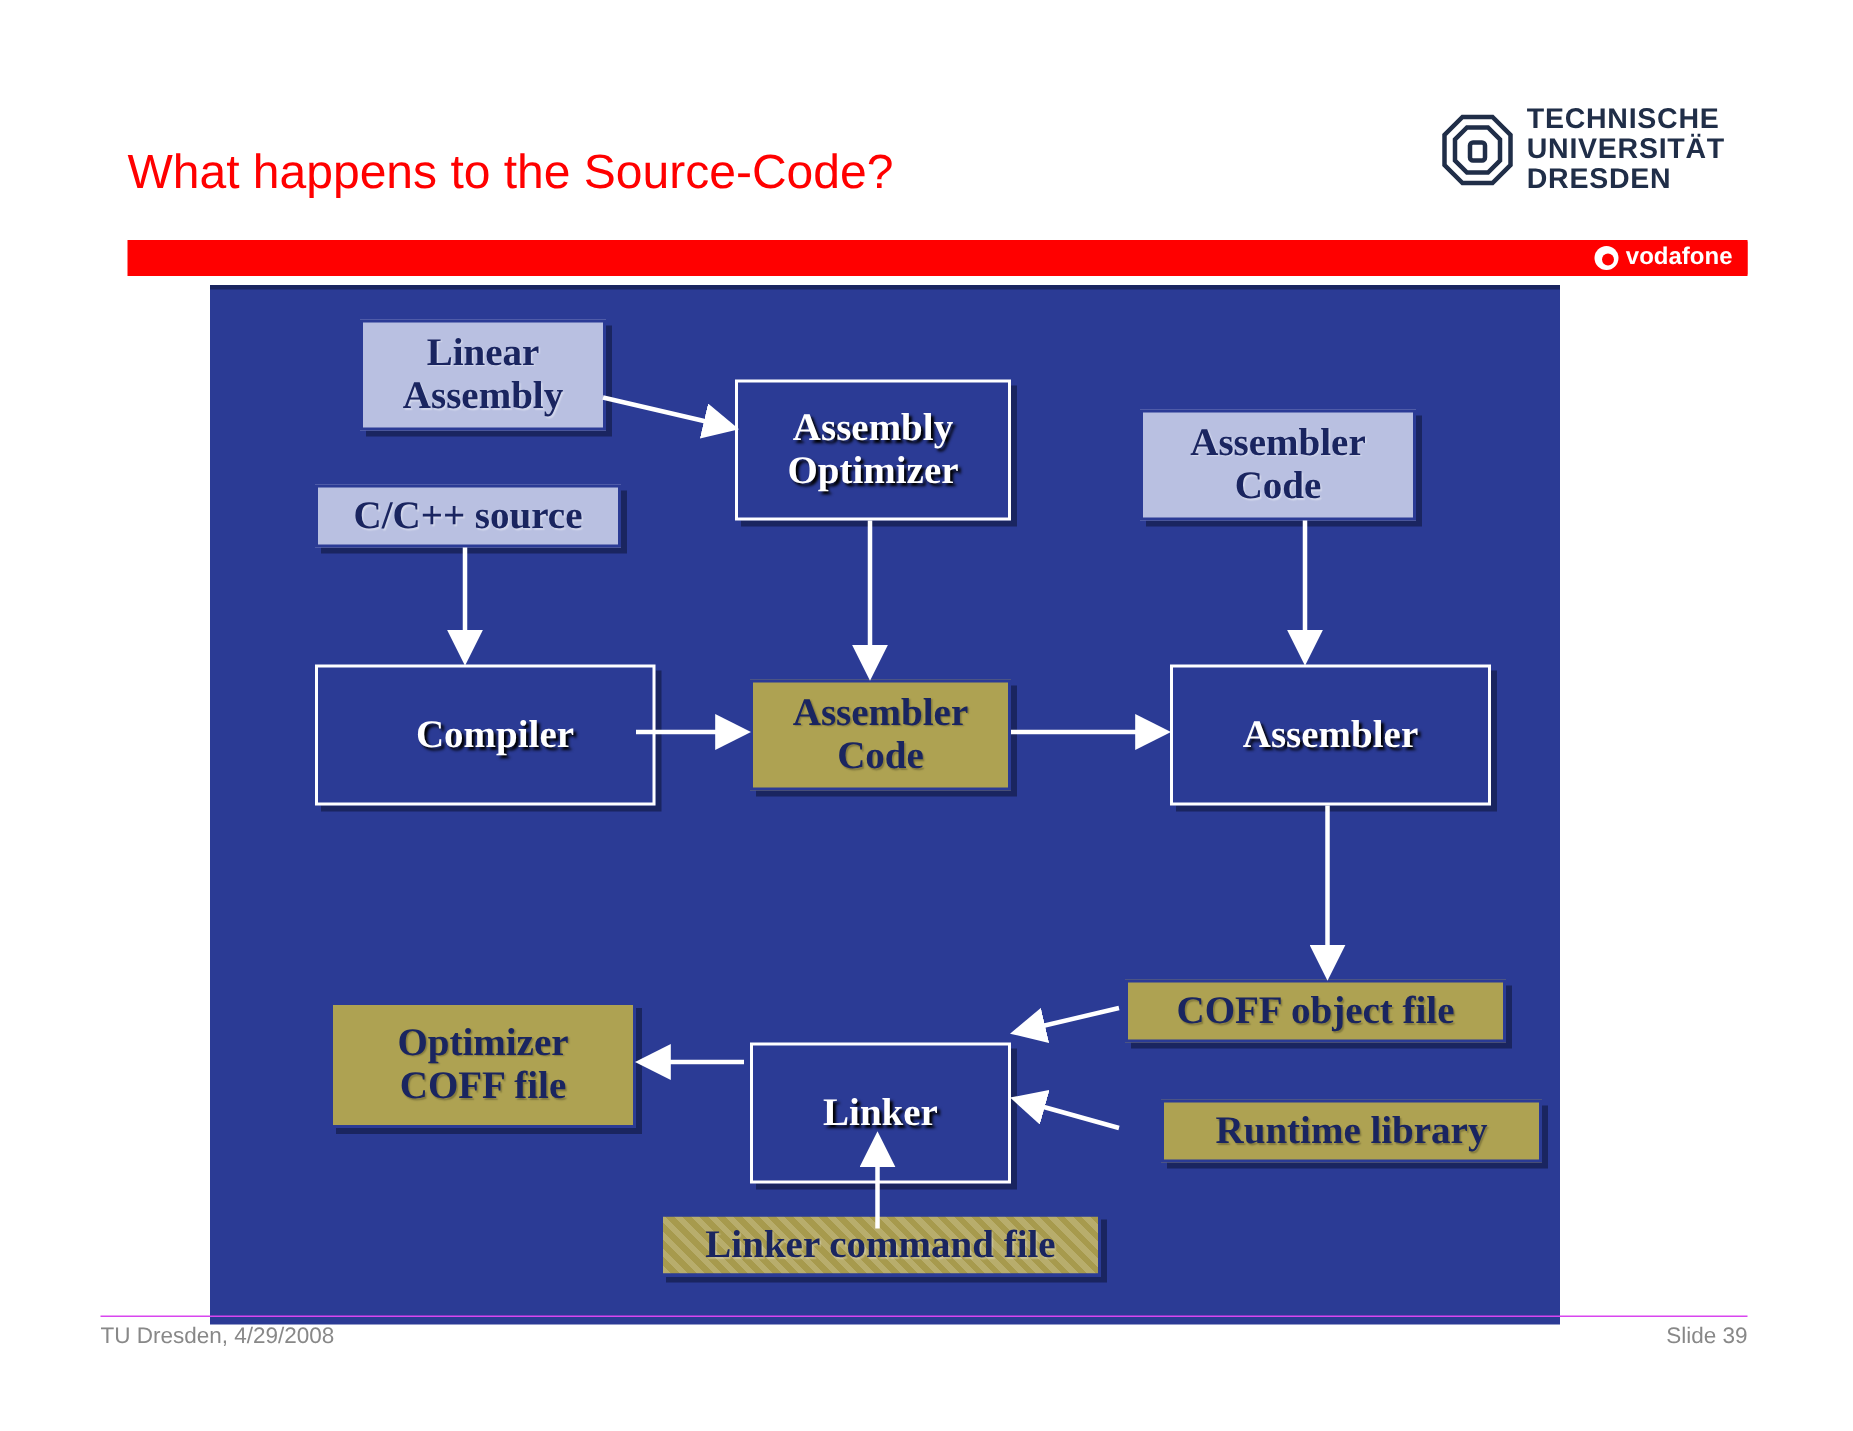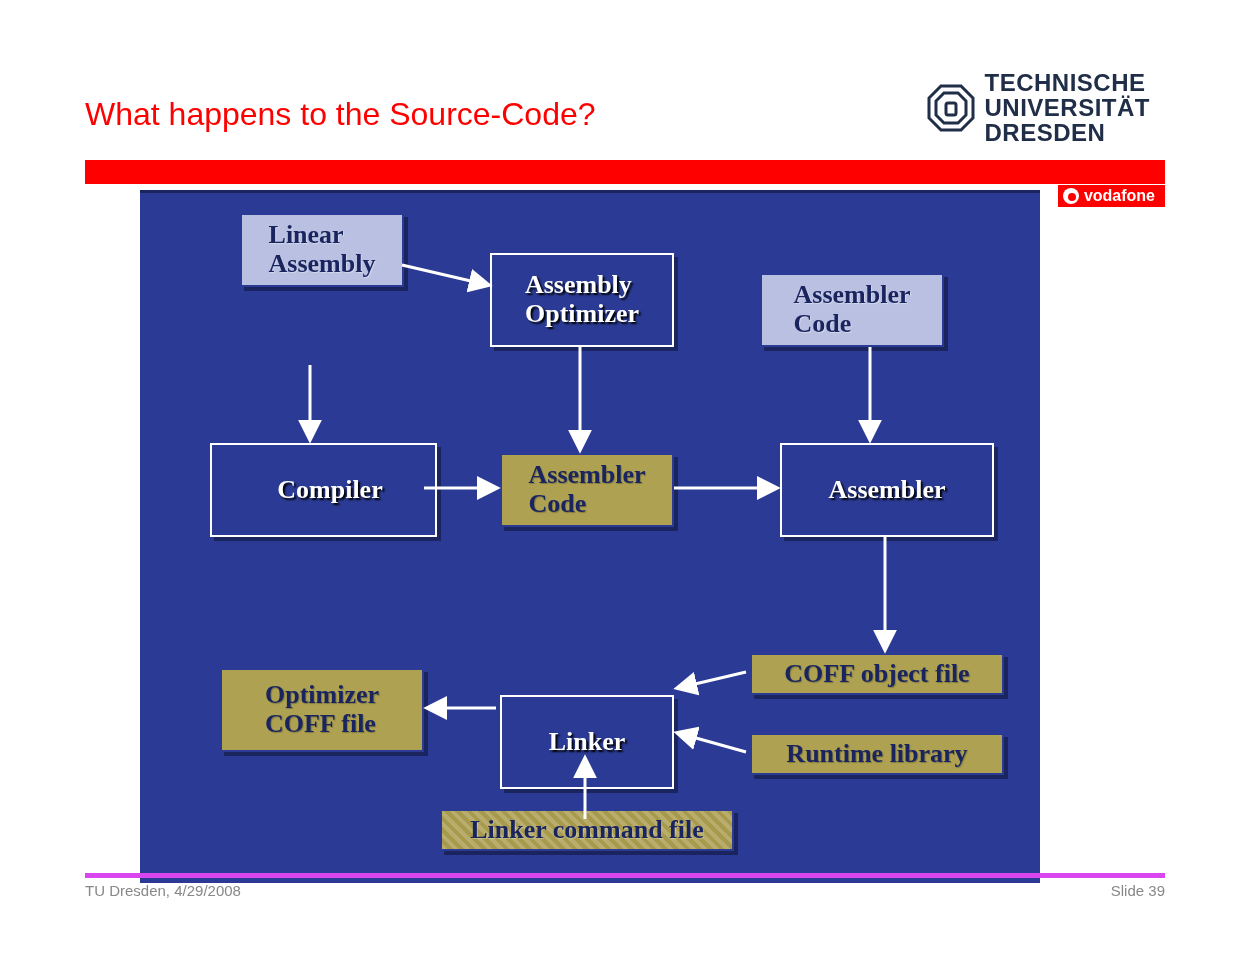--- a/index.html
+++ b/index.html
@@ -23,21 +23,21 @@
     position: absolute;
     top: 70px;
     right: 85px;
     display: flex;
     align-items: center;
     gap: 8px;
   }
   .tud-text {
     color: #202e48;
     font-weight: bold;
-    font-size: 24px;
+    font-size: 19px;
     line-height: 1.05;
     letter-spacing: 0.5px;
   }
   .red-bar {
     position: absolute;
     top: 160px;
     left: 85px;
     right: 70px;
     height: 24px;
     background: #ff0000;
@@ -48,21 +48,20 @@
     top: 161px;
     height: 22px;
     background: #ff0000;
     color: #fff;
     font-weight: bold;
     font-size: 16px;
     display: flex;
     align-items: center;
     gap: 5px;
     padding: 0 10px 0 5px;
-    margin-top: 24px;
   }
   .vodafone-bar .vod-icon {
     width: 16px; height: 16px; border-radius: 50%; background: #fff; position: relative;
   }
   .vodafone-bar .vod-icon:after {
     content:""; position:absolute; width:8px; height:8px; background:#ff0000; border-radius:50%; left:5px; top:5px;
   }
 
   
   .diagram {
@@ -73,21 +72,21 @@
     height: 690px;
     background: #2b3b95;
     border-top: 3px solid #1a2560;
   }
 
   .box {
     position: absolute;
     border: 2px solid #fff;
     background: #2b3b95;
     box-shadow: 4px 4px 0 #1a2560;
-    text-align: left;
+    text-align: center;
     font-family: "Times New Roman", serif;
     font-weight: bold;
     font-size: 26px;
     display: flex;
     align-items: center;
     justify-content: center;
     color: #fff;
     text-shadow: 2px 2px 2px #000;
   }
   .box .label { padding: 6px 14px; line-height: 1.1; }
@@ -108,24 +107,24 @@
     background: repeating-linear-gradient(45deg,#b8ad6c,#b8ad6c 4px,#a79a4d 4px,#a79a4d 8px);
     color: #1a2560;
     text-shadow: 1px 1px 1px rgba(255,255,255,.3);
     border: 2px solid #2b3b95;
   }
 
   svg.arrows { position:absolute; left:0; top:0; width:900px; height:690px; pointer-events:none; }
 
   .footer {
     position: absolute;
-    left: 85px;
+    left: 67px;
     right: 70px;
     bottom: 55px;
-    border-top: 5px solid #d946ef;
+    border-top: 1px solid #d946ef;
     padding-top: 4px;
     color: #888;
     font-size: 15px;
     display: flex;
     justify-content: space-between;
   }
 
 </style>
 </head>
 <body>
@@ -159,20 +158,23 @@
     </div>
   <div class="box" style="left:350px; top:60px; width:180px; height:90px;">
       <span class="label" style="white-space:pre-line">Assembly
 Optimizer</span>
     </div>
   <div class="box light" style="left:620px; top:80px; width:180px; height:70px;">
       <span class="label" style="white-space:pre-line">Assembler
 Code</span>
     </div>
 
+  <div class="box light" style="left:70px; top:130px; width:200px; height:38px;">
+      <span class="label">C/C++ source</span>
+    </div>
 
   <div class="box" style="left:70px; top:250px; width:210px; height:90px;padding-left:13px;">
       <span class="label">Compiler</span>
     </div>
   <div class="box olive" style="left:360px; top:260px; width:170px; height:70px;">
       <span class="label" style="white-space:pre-line">Assembler
 Code</span>
     </div>
   <div class="box" style="left:640px; top:250px; width:210px; height:90px;">
       <span class="label">Assembler</span>
@@ -181,21 +183,21 @@
   <div class="box olive" style="left:80px; top:475px; width:200px; height:80px;">
       <span class="label" style="white-space:pre-line">Optimizer
 COFF file</span>
     </div>
   <div class="box" style="left:360px; top:470px; width:170px; height:90px;margin-top:32px;">
       <span class="label">Linker</span>
     </div>
   <div class="box olive" style="left:610px; top:460px; width:250px; height:38px;">
       <span class="label">COFF object file</span>
     </div>
-  <div class="box olive" style="left:610px; top:540px; width:250px; height:38px;">
+  <div class="box olive" style="left:634px; top:540px; width:250px; height:38px;">
       <span class="label">Runtime library</span>
     </div>
 
   <div class="box olive-dark" style="left:300px; top:616px; width:290px; height:38px;">
       <span class="label">Linker command file</span>
     </div>
 
   <svg class="arrows">
     <defs>
       <marker id="ah" viewBox="0 0 10 10" refX="8" refY="5" markerWidth="8" markerHeight="8" orient="auto">

